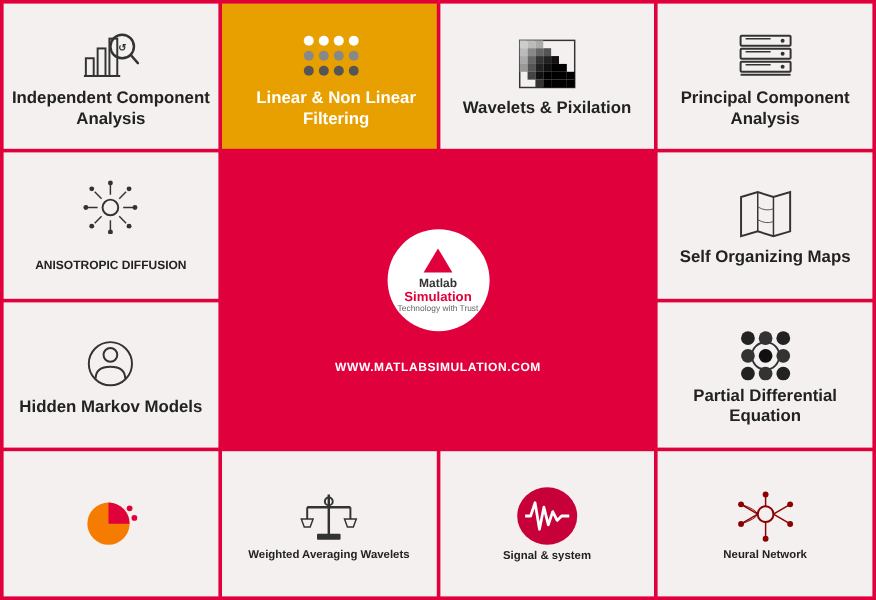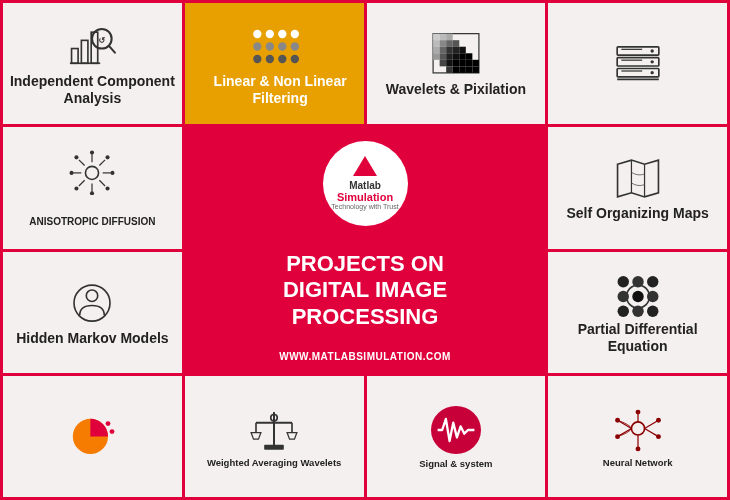--- a/index.html
+++ b/index.html
@@ -227,20 +227,21 @@
       <rect x="5" y="18" width="50" height="10" rx="1" fill="none" stroke="#333" stroke-width="2"></rect>
       <rect x="5" y="31" width="50" height="10" rx="1" fill="none" stroke="#333" stroke-width="2"></rect>
       <line x1="5" y1="44" x2="55" y2="44" stroke="#333" stroke-width="2"></line>
       <circle cx="47" cy="10" r="2" fill="#333"></circle>
       <circle cx="47" cy="23" r="2" fill="#333"></circle>
       <circle cx="47" cy="36" r="2" fill="#333"></circle>
       <line x1="10" y1="8" x2="35" y2="8" stroke="#333" stroke-width="1.5"></line>
       <line x1="10" y1="21" x2="35" y2="21" stroke="#333" stroke-width="1.5"></line>
       <line x1="10" y1="34" x2="35" y2="34" stroke="#333" stroke-width="1.5"></line>
     </svg>
+    <span class="cell-label">Principal Component Analysis</span>
   </div>
 
   <div class="cell">
     <svg class="icon-svg" viewBox="0 0 60 55">
 
       <circle cx="30" cy="28" r="8" fill="none" stroke="#333" stroke-width="2"></circle>
 
       <line x1="30" y1="5" x2="30" y2="15" stroke="#333" stroke-width="1.5"></line>
       <line x1="30" y1="41" x2="30" y2="51" stroke="#333" stroke-width="1.5"></line>
       <line x1="7" y1="28" x2="17" y2="28" stroke="#333" stroke-width="1.5"></line>
@@ -262,23 +263,20 @@
     <span class="cell-label anisotropic-label">ANISOTROPIC DIFFUSION</span>
   </div>
 
   <div class="cell center-logo">
     <div class="center-inner">
       <div class="logo-circle">
         <div class="logo-triangle"></div>
         <span style="font-size:10px;font-weight:bold;color:#333;">Matlab</span>
         <span style="font-size:11px;font-weight:bold;color:#e0003c;">Simulation</span>
         <span style="font-size:7px;color:#666;">Technology with Trust</span>
-      </div>
-      <div class="main-title">
-        PROJECTS ON<br>DIGITAL IMAGE<br>PROCESSING
       </div>
       <span class="website-url">WWW.MATLABSIMULATION.COM</span>
     </div>
   </div>
 
   <div class="cell">
     <svg class="icon-svg" viewBox="0 0 60 55">
 
       <path d="M5 10 L22 5 L38 10 L55 5 L55 45 L38 50 L22 45 L5 50 Z" fill="none" stroke="#333" stroke-width="2"></path>
       <line x1="22" y1="5" x2="22" y2="45" stroke="#333" stroke-width="1.5"></line>

